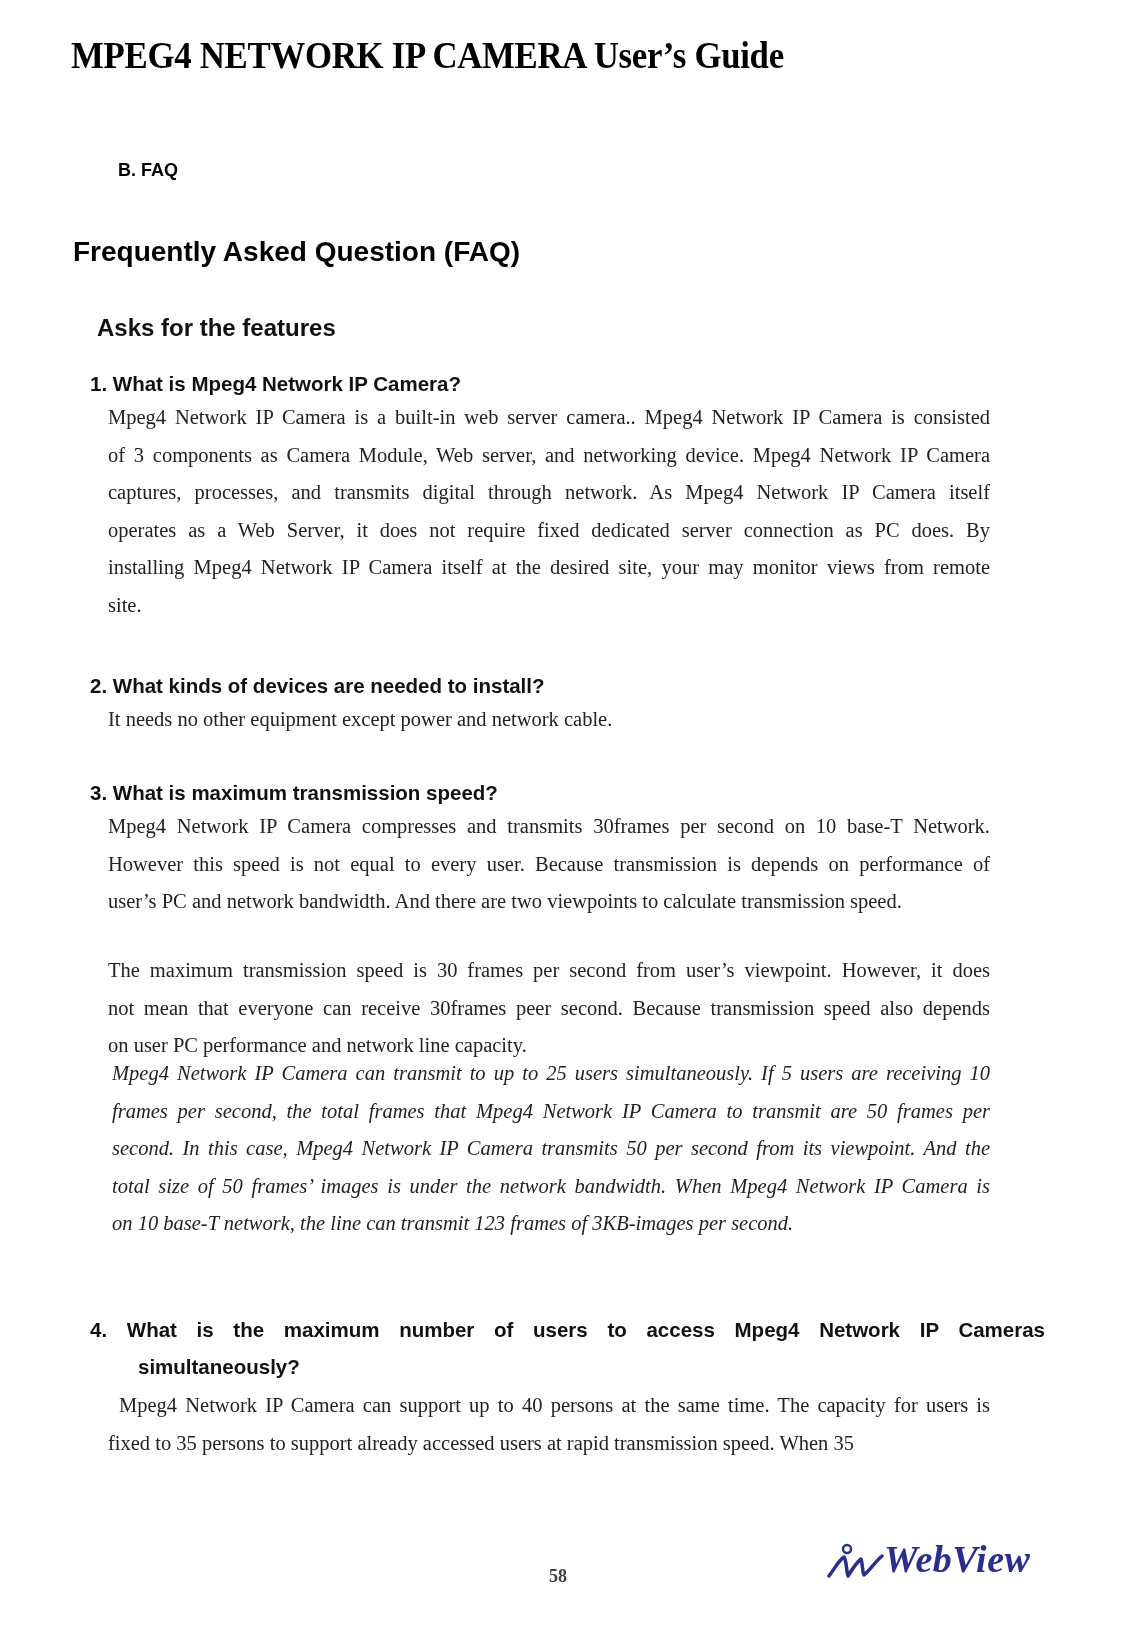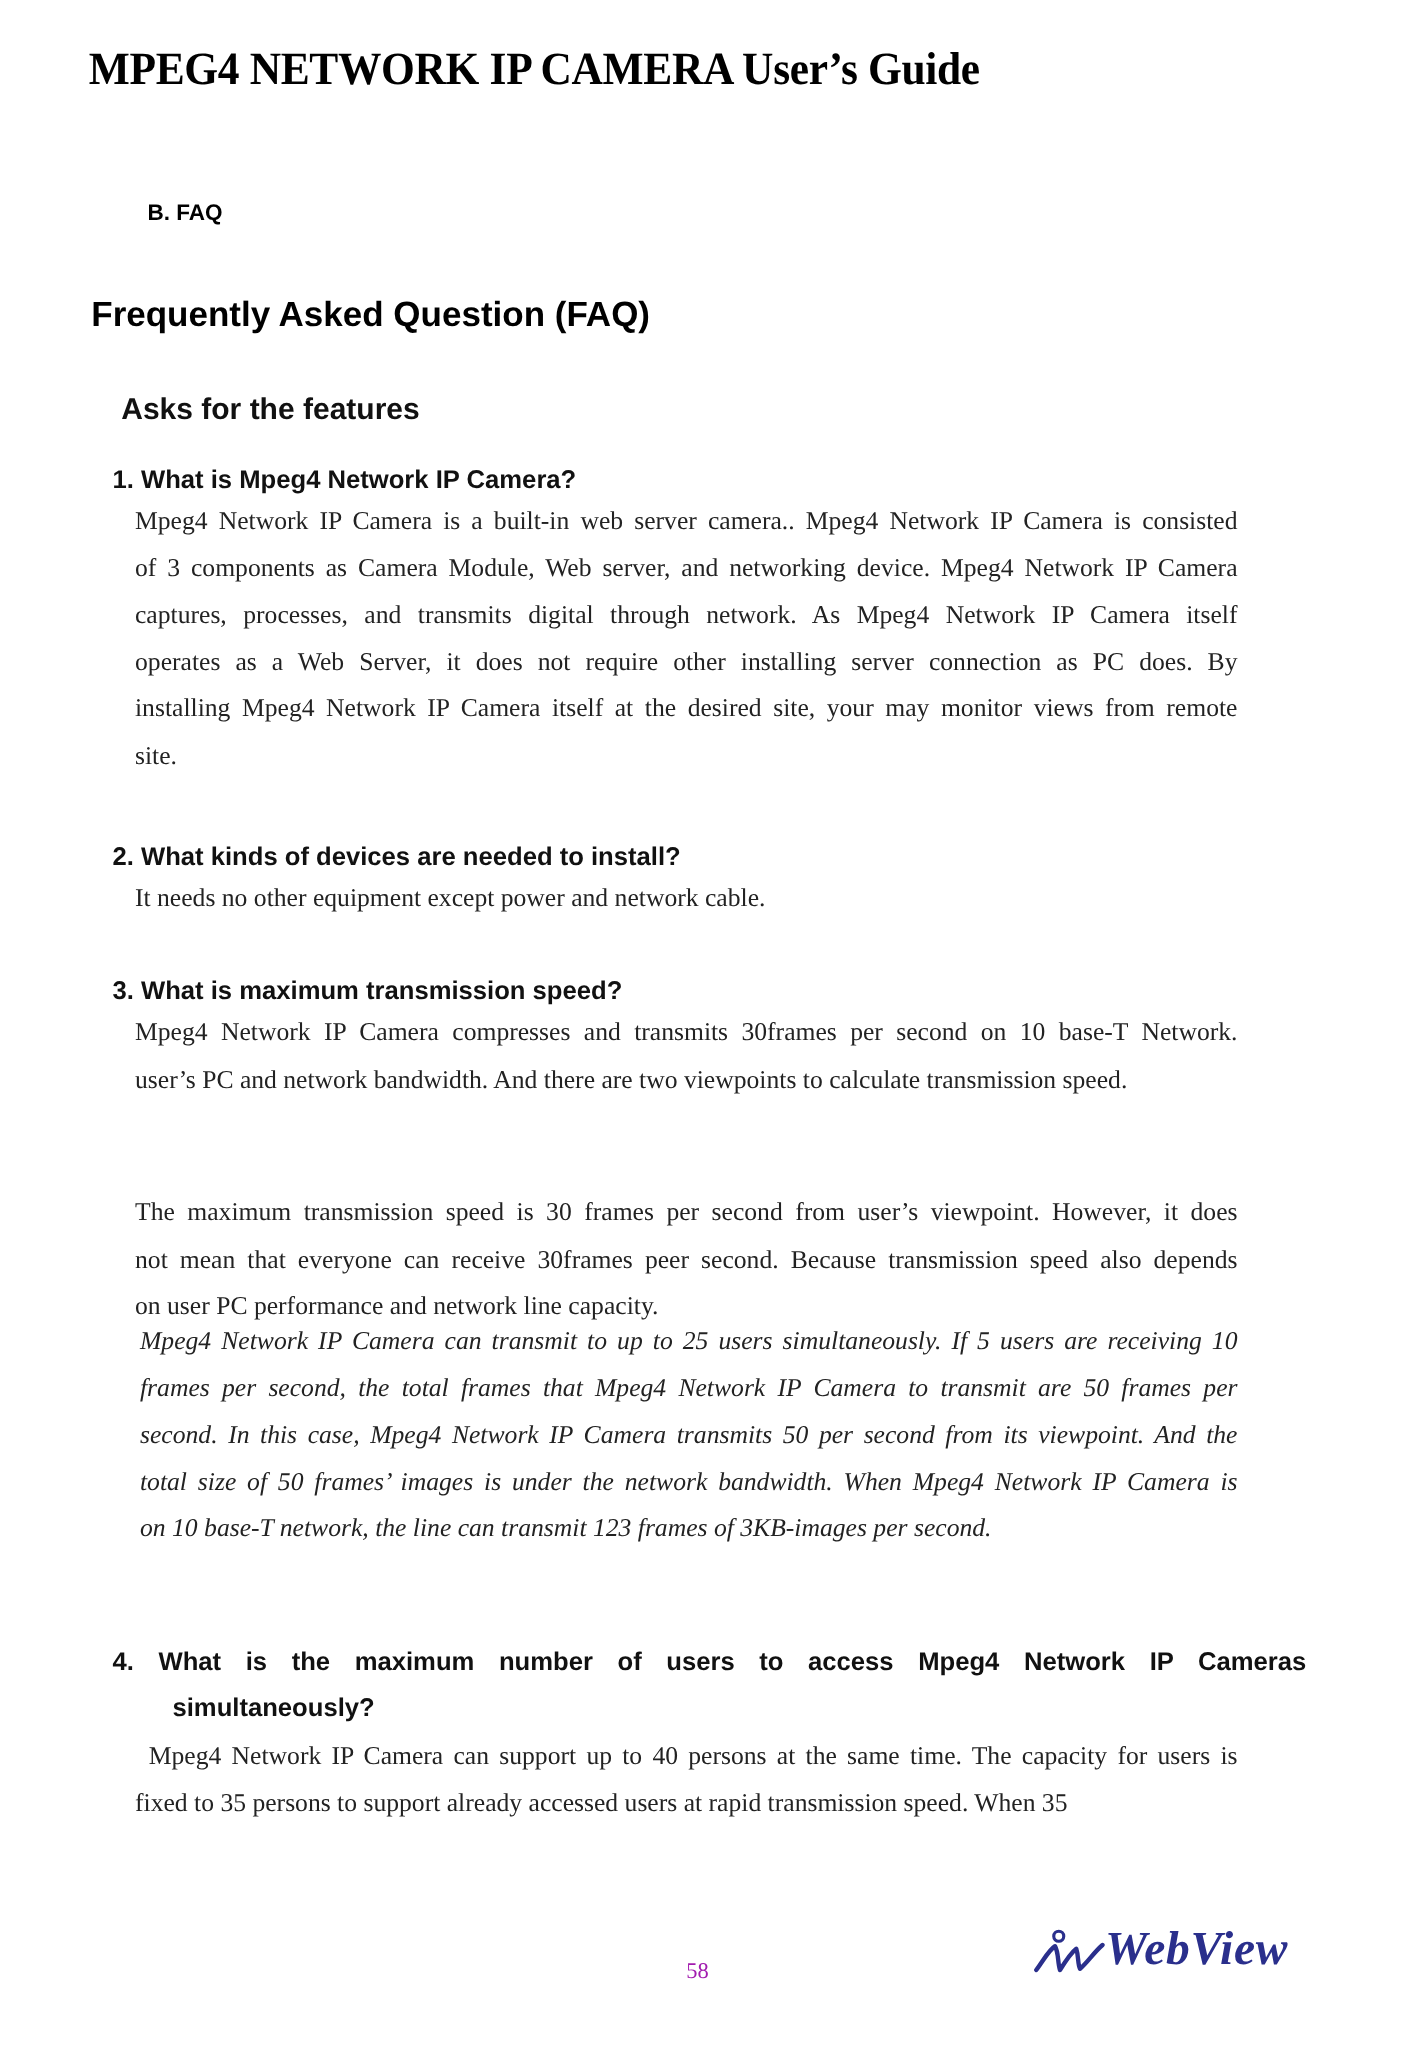--- a/index.html
+++ b/index.html
@@ -103,21 +103,22 @@
   }
   .para .ln.last {
     text-align-last: left;
   }
   .page-number {
     position: absolute;
     left: 549px;
     top: 1566px;
     font-family: "Liberation Serif", serif;
     font-size: 18px;
-    color: #a21caf;
+    color: #404040;
+    font-weight: bold;
   }
   .logo {
     position: absolute;
     left: 826px;
     top: 1540px;
     width: 226px;
     height: 50px;
     display: flex;
   }
   .logo-mark {
@@ -146,37 +147,38 @@
 <h2 class="faq-title">Frequently Asked Question (FAQ)</h2>
 
 <h3 class="subsection-title">Asks for the features</h3>
 
 <div>
   <h4 class="question" style="left:90px; top:372px;text-align:right;">1. What is Mpeg4 Network IP Camera?</h4>
   <p class="para" style="left:108px; top:399px; width:882px;">
     <span class="ln">Mpeg4 Network IP Camera is a built-in web server camera.. Mpeg4 Network IP Camera is consisted</span>
     <span class="ln">of 3 components as Camera Module, Web server, and networking device. Mpeg4 Network IP Camera</span>
     <span class="ln">captures, processes, and transmits digital through network. As Mpeg4 Network IP Camera itself</span>
-    <span class="ln">operates as a Web Server, it does not require other installing server connection as PC does. By</span>
+    <span class="ln">operates as a Web Server, it does not require fixed dedicated server connection as PC does. By</span>
     <span class="ln">installing Mpeg4 Network IP Camera itself at the desired site, your may monitor views from remote</span>
     <span class="ln last">site.</span>
   </p>
 </div>
 
 <div>
   <h4 class="question" style="left:90px; top:674px;">2. What kinds of devices are needed to install?</h4>
   <p class="para" style="left:108px; top:701px; width:882px;">
     <span class="ln last">It needs no other equipment except power and network cable.</span>
   </p>
 </div>
 
 <div>
   <h4 class="question" style="left:90px; top:781px;">3. What is maximum transmission speed?</h4>
   <p class="para" style="left:108px; top:808px; width:882px;">
     <span class="ln">Mpeg4 Network IP Camera compresses and transmits 30frames per second on 10 base-T Network.</span>
+    <span class="ln">However this speed is not equal to every user. Because transmission is depends on performance of</span>
     <span class="ln last">user’s PC and network bandwidth. And there are two viewpoints to calculate transmission speed.</span>
   </p>
   <p class="para" style="left:108px; top:952px; width:882px;">
     <span class="ln">The maximum transmission speed is 30 frames per second from user’s viewpoint. However, it does</span>
     <span class="ln">not mean that everyone can receive 30frames peer second. Because transmission speed also depends</span>
     <span class="ln last">on user PC performance and network line capacity.</span>
   </p>
   <p class="para" style="left:112px; top:1055px; width:878px;font-style:italic;">
     <span class="ln">Mpeg4 Network IP Camera can transmit to up to 25 users simultaneously. If 5 users are receiving 10</span>
     <span class="ln">frames per second, the total frames that Mpeg4 Network IP Camera to transmit are 50 frames per</span>

